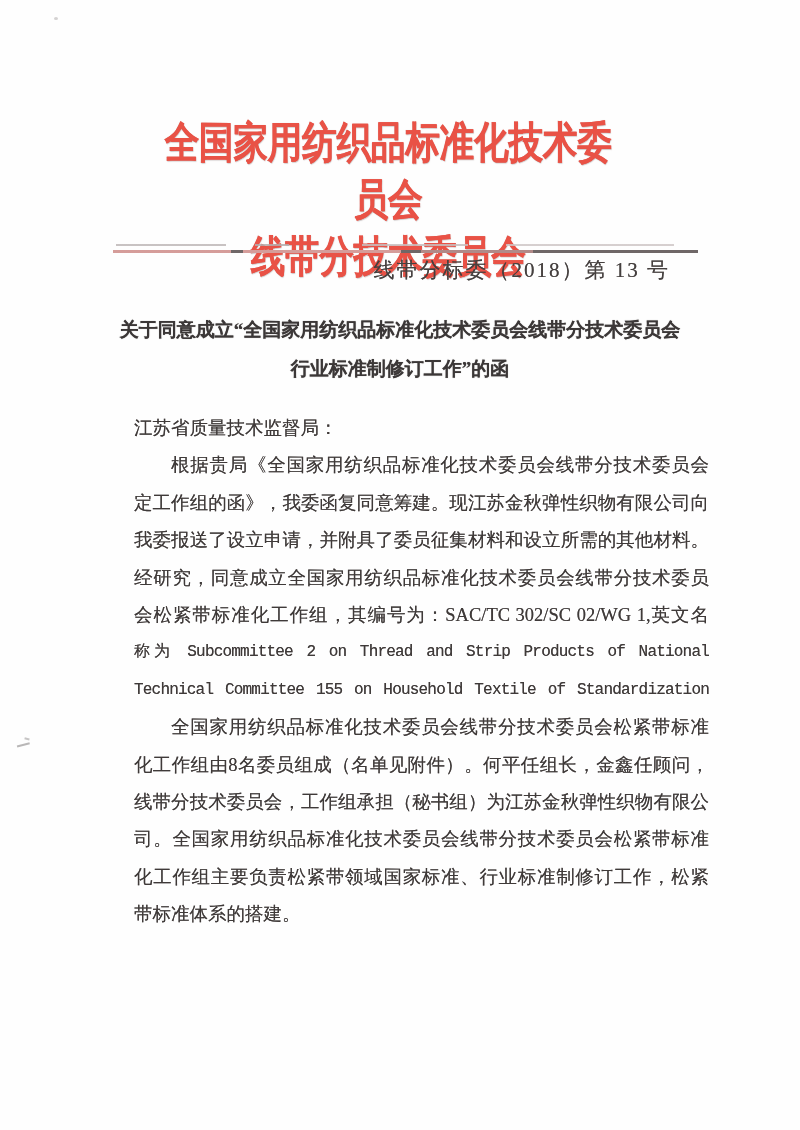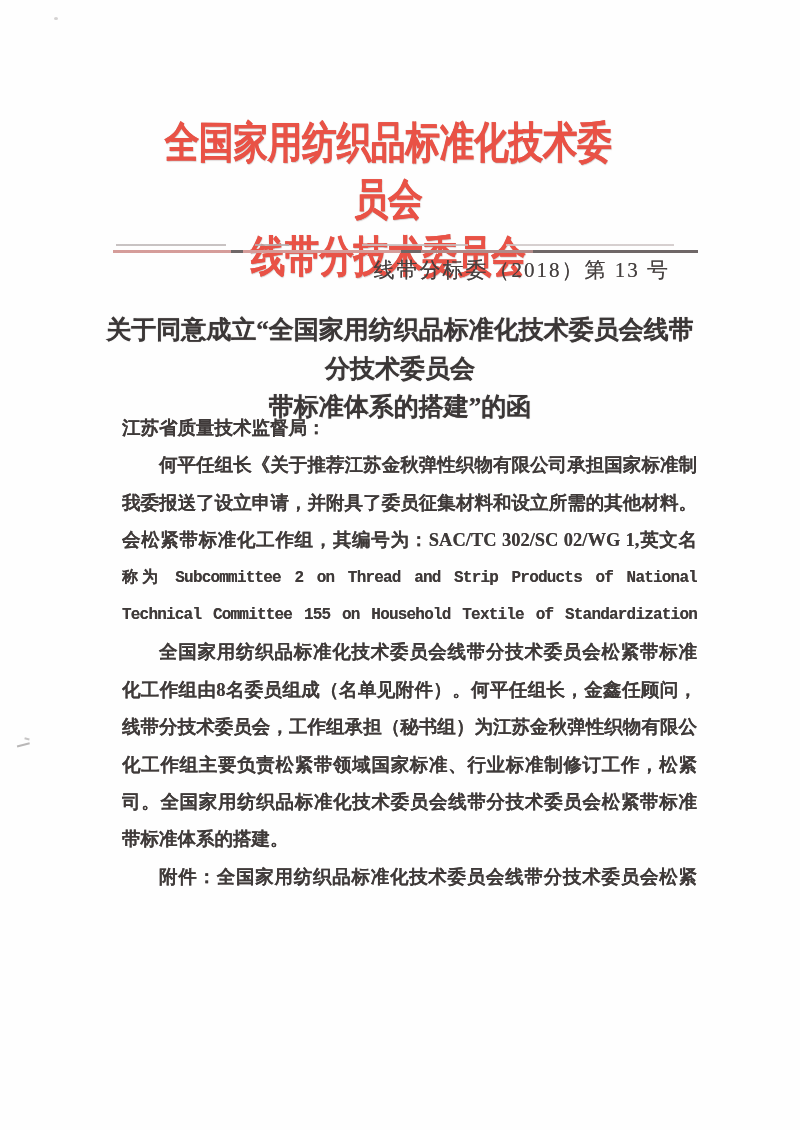--- a/index.html
+++ b/index.html
@@ -43,30 +43,29 @@
   
   .doc-number{
     position:absolute;top:256px;left:0;width:670px;text-align:right;
     font-size:21px;letter-spacing:2px;color:#45403f;
     text-shadow:0 0 0.6px rgba(70,64,62,.7);
   }
 
   
   .doc-title{
     position:absolute;top:311px;left:104px;width:592px;text-align:center;
-    font-size:25px;font-weight:700;line-height:38.5px;color:#3b3737;
+    font-size:19px;font-weight:700;line-height:38.5px;color:#3b3737;
     text-shadow:0 0 0.7px rgba(60,55,53,.8);
   }
 
   
   .body-text{
-    position:absolute;left:122px;top:410px;width:575px;
+    position:absolute;left:134px;top:410px;width:575px;
     font-size:18.5px;line-height:37.4px;color:#3f3a39;
     text-shadow:0 0 0.6px rgba(63,58,57,.75);
-    font-weight:bold;
   }
   .line{height:37.4px;overflow:hidden;}
   .fill{text-align:justify;text-align-last:justify;}
   .ind{text-indent:37px;}
   .mono{
     font-family:"Liberation Mono","DejaVu Sans Mono",monospace;
     font-size:16px;letter-spacing:-0.8px;
   }
 
   
@@ -93,35 +92,36 @@
     <div class="lh-line">线带分技术委员会</div>
   </div>
 
   <div class="rule-shadow"></div>
   <div class="rule-main"></div>
 
   <div class="doc-number">线带分标委（2018）第 13 号</div>
 
   <div class="doc-title">
     <div>关于同意成立“全国家用纺织品标准化技术委员会线带分技术委员会</div>
-    <div>带标准体系的搭建”的函</div>
+    <div>行业标准制修订工作”的函</div>
   </div>
 
   <div class="body-text">
     <div class="line">江苏省质量技术监督局：</div>
-    <div class="line ind fill">何平任组长《关于推荐江苏金秋弹性织物有限公司承担国家标准制</div>
+    <div class="line ind fill">根据贵局《全国家用纺织品标准化技术委员会线带分技术委员会</div>
+    <div class="line fill">定工作组的函》，我委函复同意筹建。现江苏金秋弹性织物有限公司向</div>
     <div class="line fill">我委报送了设立申请，并附具了委员征集材料和设立所需的其他材料。</div>
+    <div class="line fill">经研究，同意成立全国家用纺织品标准化技术委员会线带分技术委员</div>
     <div class="line fill">会松紧带标准化工作组，其编号为：SAC/TC 302/SC 02/WG 1,英文名</div>
     <div class="line fill mono">称为 Subcommittee 2 on Thread and Strip Products of National</div>
     <div class="line fill mono">Technical Committee 155 on Household Textile of Standardization</div>
     <div class="line ind fill">全国家用纺织品标准化技术委员会线带分技术委员会松紧带标准</div>
     <div class="line fill">化工作组由8名委员组成（名单见附件）。何平任组长，金鑫任顾问，</div>
     <div class="line fill">线带分技术委员会，工作组承担（秘书组）为江苏金秋弹性织物有限公</div>
+    <div class="line fill">司。全国家用纺织品标准化技术委员会线带分技术委员会松紧带标准</div>
     <div class="line fill">化工作组主要负责松紧带领域国家标准、行业标准制修订工作，松紧</div>
-    <div class="line fill">司。全国家用纺织品标准化技术委员会线带分技术委员会松紧带标准</div>
     <div class="line">带标准体系的搭建。</div>
-    <div class="line ind fill">附件：全国家用纺织品标准化技术委员会线带分技术委员会松紧</div>
   </div>
 
   <div class="speck-check"></div>
   <div class="speck-dot"></div>
 
 </div>
 
 </body></html>

